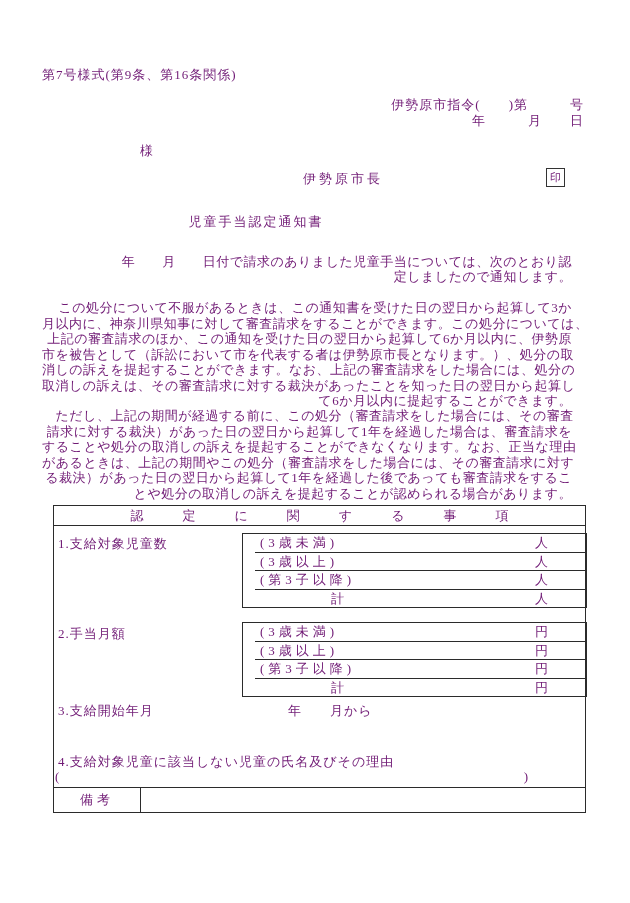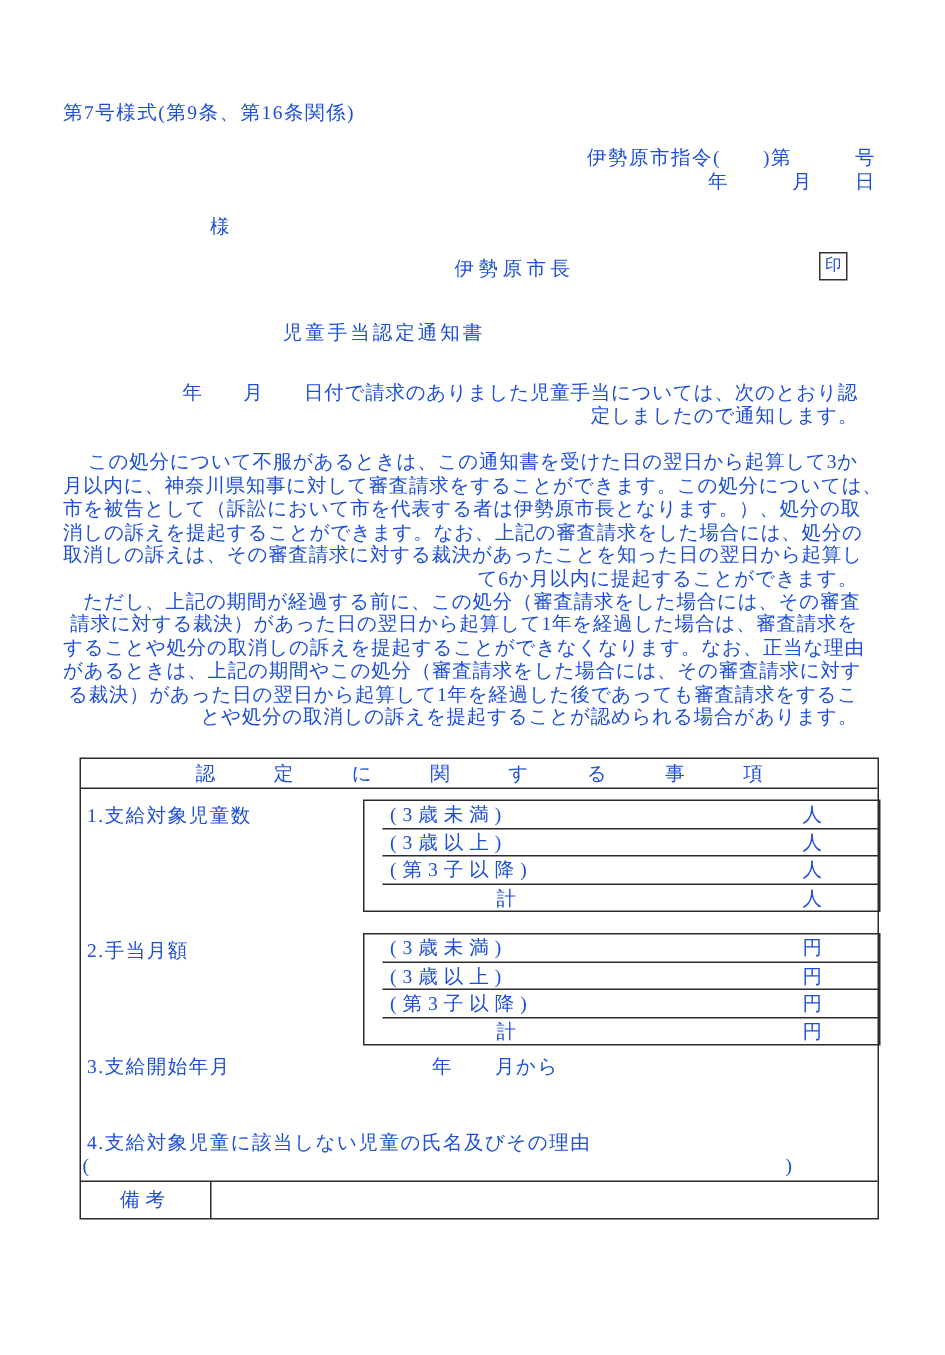--- a/index.html
+++ b/index.html
@@ -3,21 +3,21 @@
 <meta charset="utf-8">
 <style>
   html,body { margin:0; padding:0; background:#e8e8e8; }
   .page {
     position:relative;
     width:630px; height:903px;
     margin:0 auto;
     background:#ffffff;
     font-family:"Liberation Serif","DejaVu Serif",serif;
     font-size:13px;
-    color:#1d4ed8;
+    color:#701a75;
     overflow:hidden;
   }
   .abs { position:absolute; white-space:nowrap; }
 
   .form-number { left:42px; top:66px; letter-spacing:1px; }
 
   .directive-block { right:46px; top:97px; text-align:right; line-height:16px; letter-spacing:1px; }
 
   .addressee { left:140px; top:142px; letter-spacing:1px; }
 
@@ -116,20 +116,21 @@
 
   <div class="abs body-text">
     <div>
       <div class="line">　　　　　年　　月　　日付で請求のありました児童手当については、次のとおり認</div>
       <div class="line">定しましたので通知します。</div>
     </div>
     <div class="blank-line"></div>
     <div>
       <div class="line">　この処分について不服があるときは、この通知書を受けた日の翌日から起算して3か</div>
       <div class="line">月以内に、神奈川県知事に対して審査請求をすることができます。この処分については、</div>
+      <div class="line">上記の審査請求のほか、この通知を受けた日の翌日から起算して6か月以内に、伊勢原</div>
       <div class="line">市を被告として（訴訟において市を代表する者は伊勢原市長となります。）、処分の取</div>
       <div class="line">消しの訴えを提起することができます。なお、上記の審査請求をした場合には、処分の</div>
       <div class="line">取消しの訴えは、その審査請求に対する裁決があったことを知った日の翌日から起算し</div>
       <div class="line">て6か月以内に提起することができます。</div>
     </div>
     <div>
       <div class="line">　ただし、上記の期間が経過する前に、この処分（審査請求をした場合には、その審査</div>
       <div class="line">請求に対する裁決）があった日の翌日から起算して1年を経過した場合は、審査請求を</div>
       <div class="line">することや処分の取消しの訴えを提起することができなくなります。なお、正当な理由</div>
       <div class="line">があるときは、上記の期間やこの処分（審査請求をした場合には、その審査請求に対す</div>

